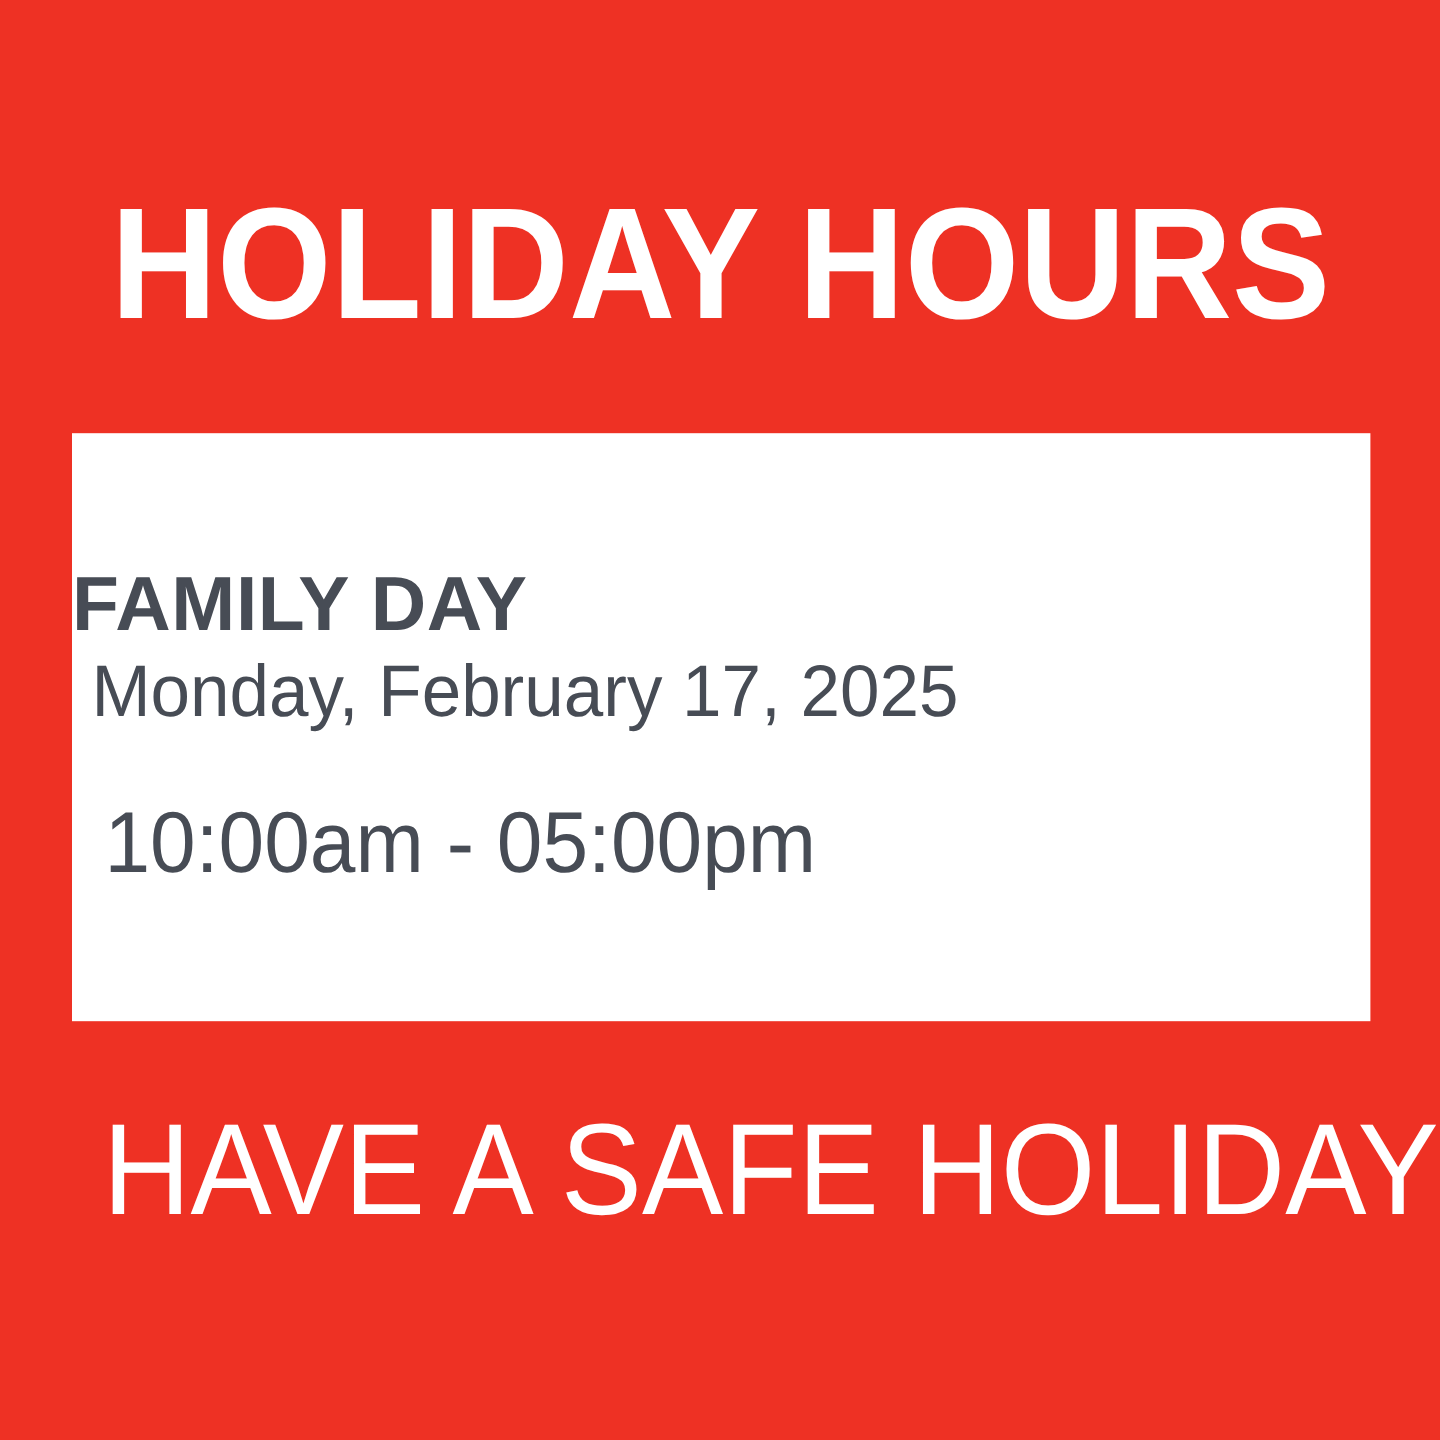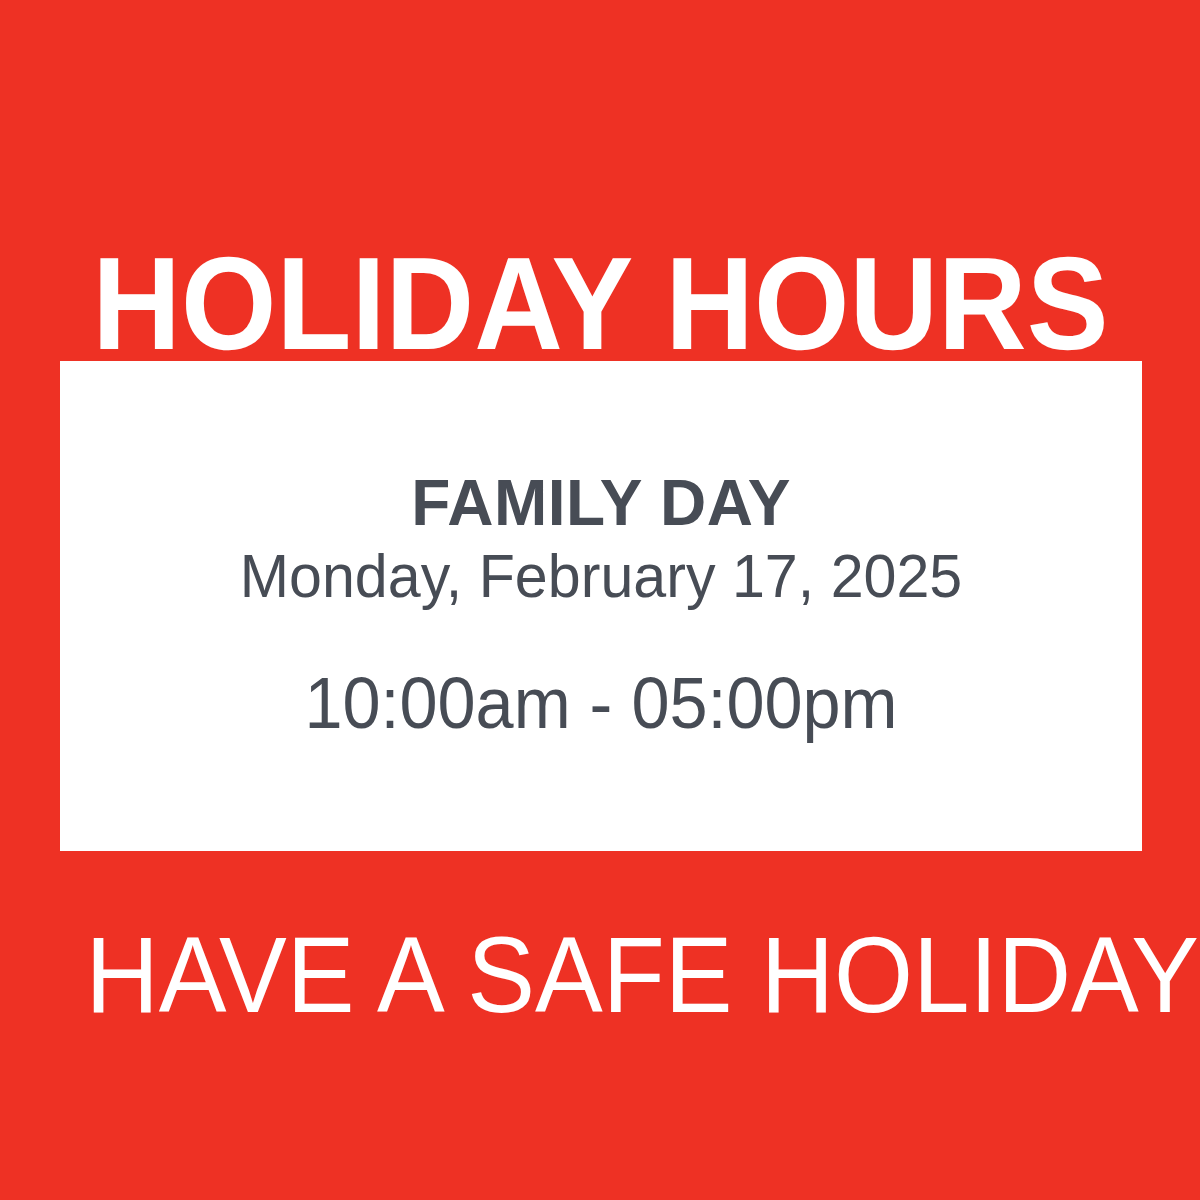--- a/index.html
+++ b/index.html
@@ -27,21 +27,21 @@
   }
 
   
   .poster-heading {
     position: absolute;
     left: 0;
     top: 150px;
     width: 1200px;
     height: 140px;
     display: flex;
-    align-items: flex-start;
+    align-items: center;
     justify-content: center;
   }
 
   .poster-heading-text {
     display: block;
     color: #ffffff;
     font-family: "Liberation Sans Narrow", "Liberation Sans", "DejaVu Sans", sans-serif;
     font-weight: 700;
     font-size: 132px;
     line-height: 1;
@@ -63,21 +63,21 @@
     border-radius: 0;
     box-sizing: border-box;
     display: flex;
     flex-direction: column;
     align-items: center;
     justify-content: center;
   }
 
   .card-inner {
     width: 100%;
-    text-align: center;
+    text-align: left;
   }
 
   .holiday-name {
     display: block;
     color: #474c55;
     font-family: "Liberation Sans Narrow", "Liberation Sans", "DejaVu Sans", sans-serif;
     font-weight: 700;
     font-size: 64px;
     line-height: 1.02;
     letter-spacing: 0.5px;

